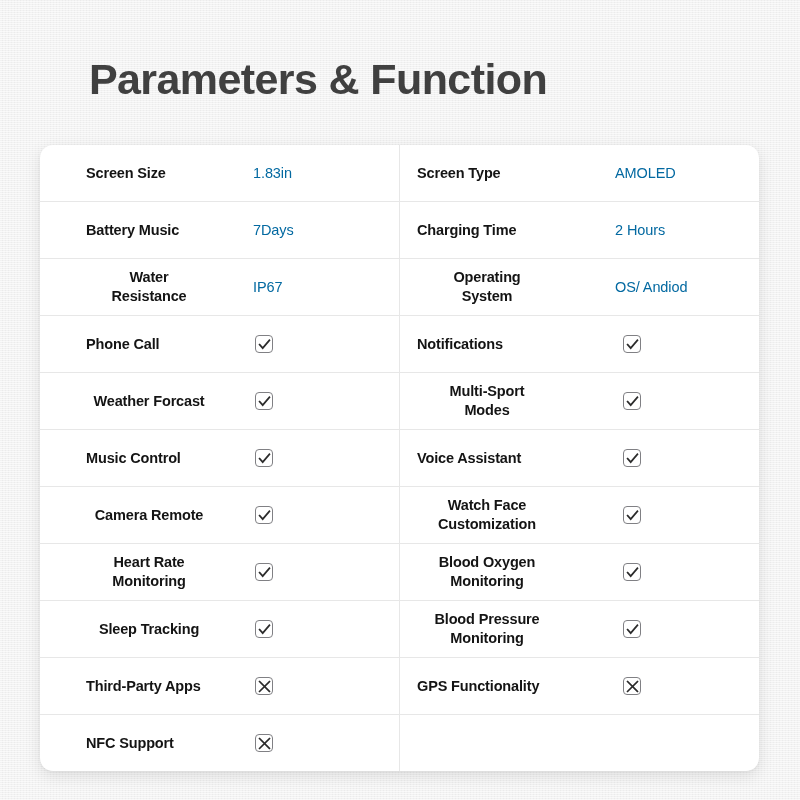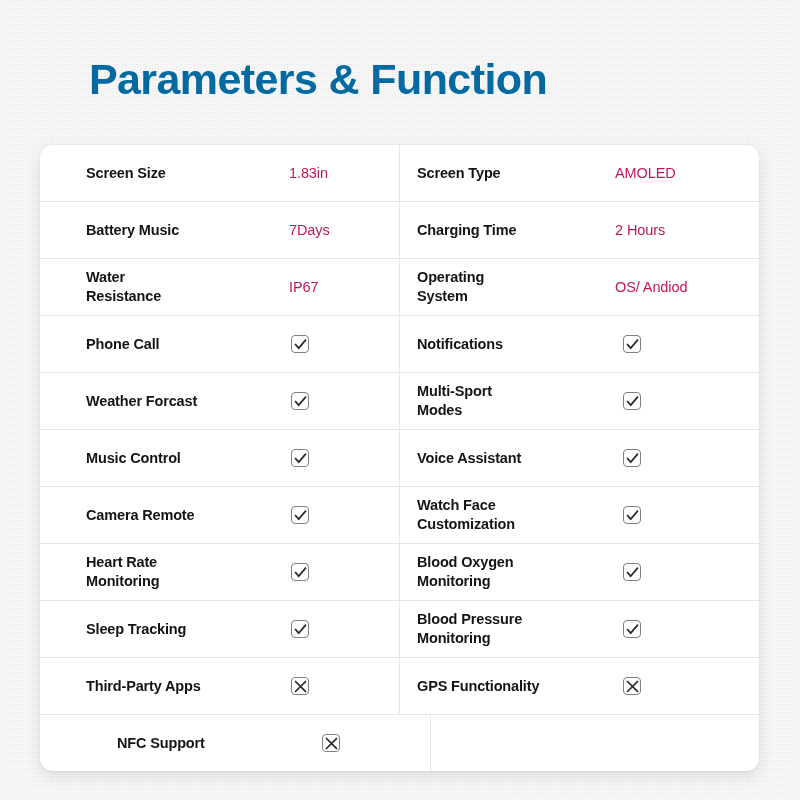--- a/index.html
+++ b/index.html
@@ -28,75 +28,74 @@
   
   .title {
     position: absolute;
     top: 55px;
     left: 0;
     width: 636px;
     text-align: center;
     font-size: 43px;
     font-weight: 700;
     letter-spacing: -0.6px;
-    color: #0369a1;
+    color: #404040;
     line-height: 1.15;
   }
 
   
   .spec-card {
     position: absolute;
     left: 40px;
     top: 145px;
     width: 719px;
     background: #ffffff;
     border-radius: 13px;
     box-shadow: 0 5px 16px rgba(0,0,0,0.10), 0 1px 3px rgba(0,0,0,0.05);
     overflow: hidden;
   }
 
   .spec-row {
     display: flex;
     width: 100%;
     border-bottom: 1px solid #e7e7e7;
   }
-  .spec-row:last-child { border-bottom: none; margin-left: 31px; }
+  .spec-row:last-child { border-bottom: none; }
 
   .spec-cell {
     display: flex;
     align-items: center;
     min-height: 56px;
     padding: 9px 0;
   }
 
   .spec-cell.left {
     width: 360px;
     border-right: 1px solid #e7e7e7;
-    gap: 36px;
   }
   .spec-cell.right {
     width: 359px;
     gap: 26px;
   }
 
   .cell-label {
     font-size: 14.5px;
     font-weight: 700;
     color: #141414;
     line-height: 1.28;
     letter-spacing: -0.15px;
     white-space: pre-line;
   }
   .spec-cell.left .cell-label  { width: 126px; margin-left: 46px; }
   .spec-cell.right .cell-label { width: 140px; margin-left: 17px; }
 
   .cell-value {
     font-size: 14.5px;
     font-weight: 400;
-    color: #be185d;
+    color: #0369a1;
     line-height: 1.28;
     letter-spacing: -0.1px;
   }
   .spec-cell.left .cell-value  { margin-left: 41px; }
   .spec-cell.right .cell-value { margin-left: 32px; }
 
   
   .mark-box {
     width: 18px;
     height: 18px;
@@ -106,21 +105,21 @@
     align-items: center;
     justify-content: center;
     flex: none;
   }
   .spec-cell.left .mark-box  { margin-left: 43px; }
   .spec-cell.right .mark-box { margin-left: 40px; }
 
   .mark-box svg { display: block; }
 
   
-  .spec-row.tall .spec-cell { min-height: 56px; }
+  .spec-row.tall .spec-cell { min-height: 56px; text-align: center; }
 </style>
 </head>
 <body>
 
 <div class="page">
 
   <h1 class="title">Parameters &amp; Function</h1>
 
   <div class="spec-card">
 

